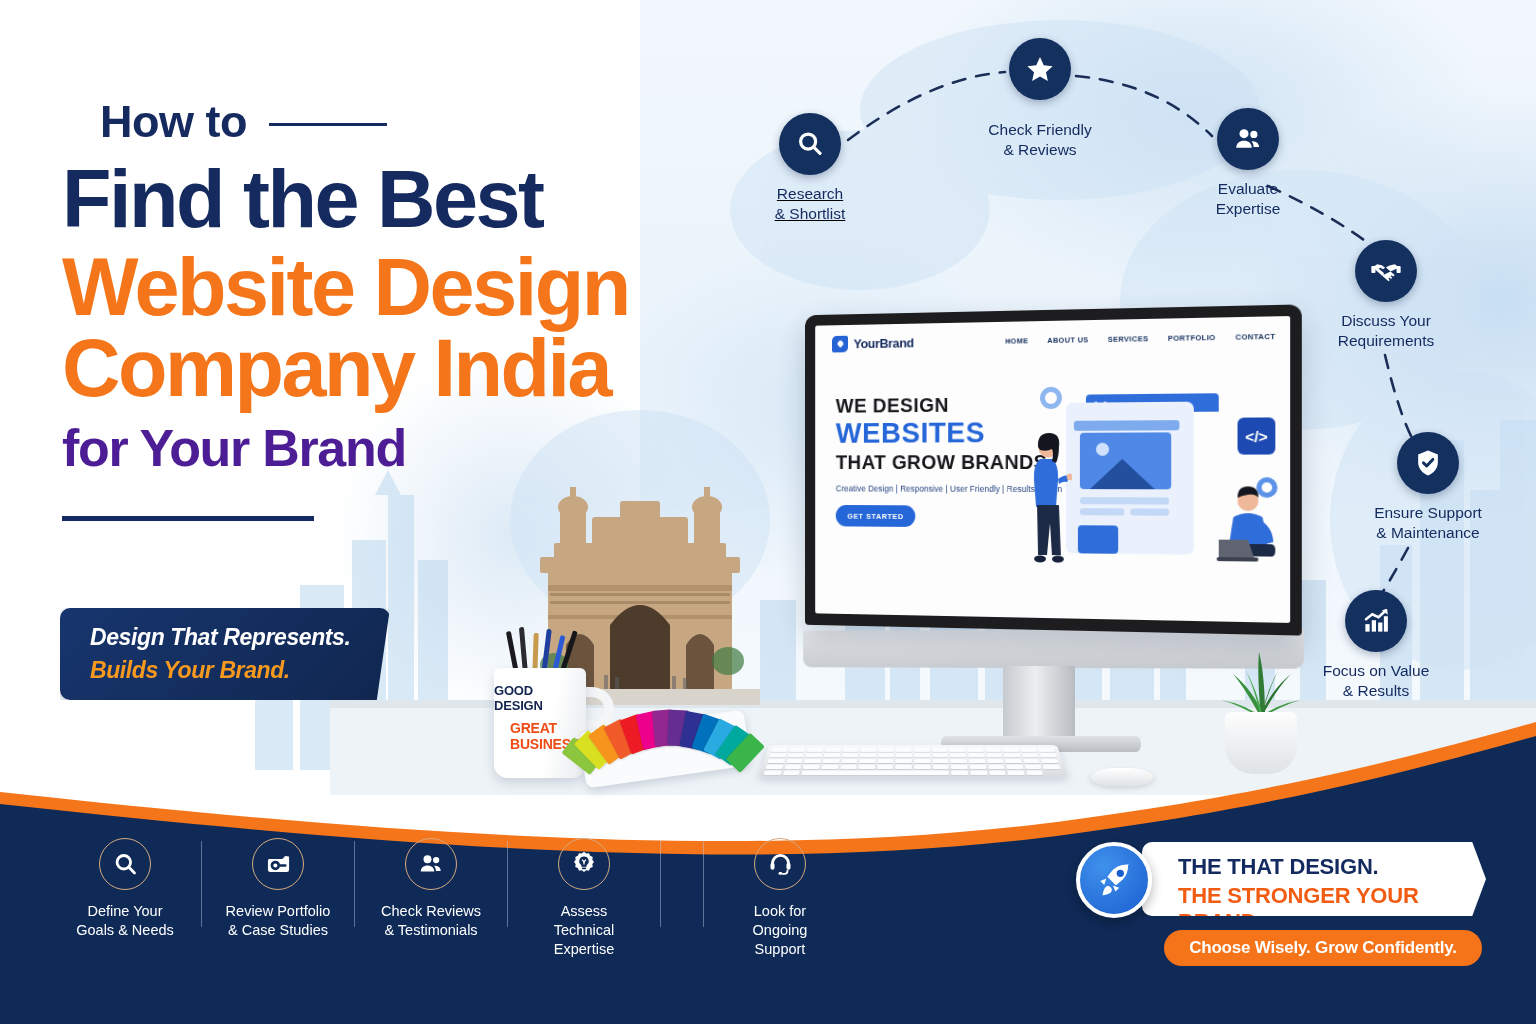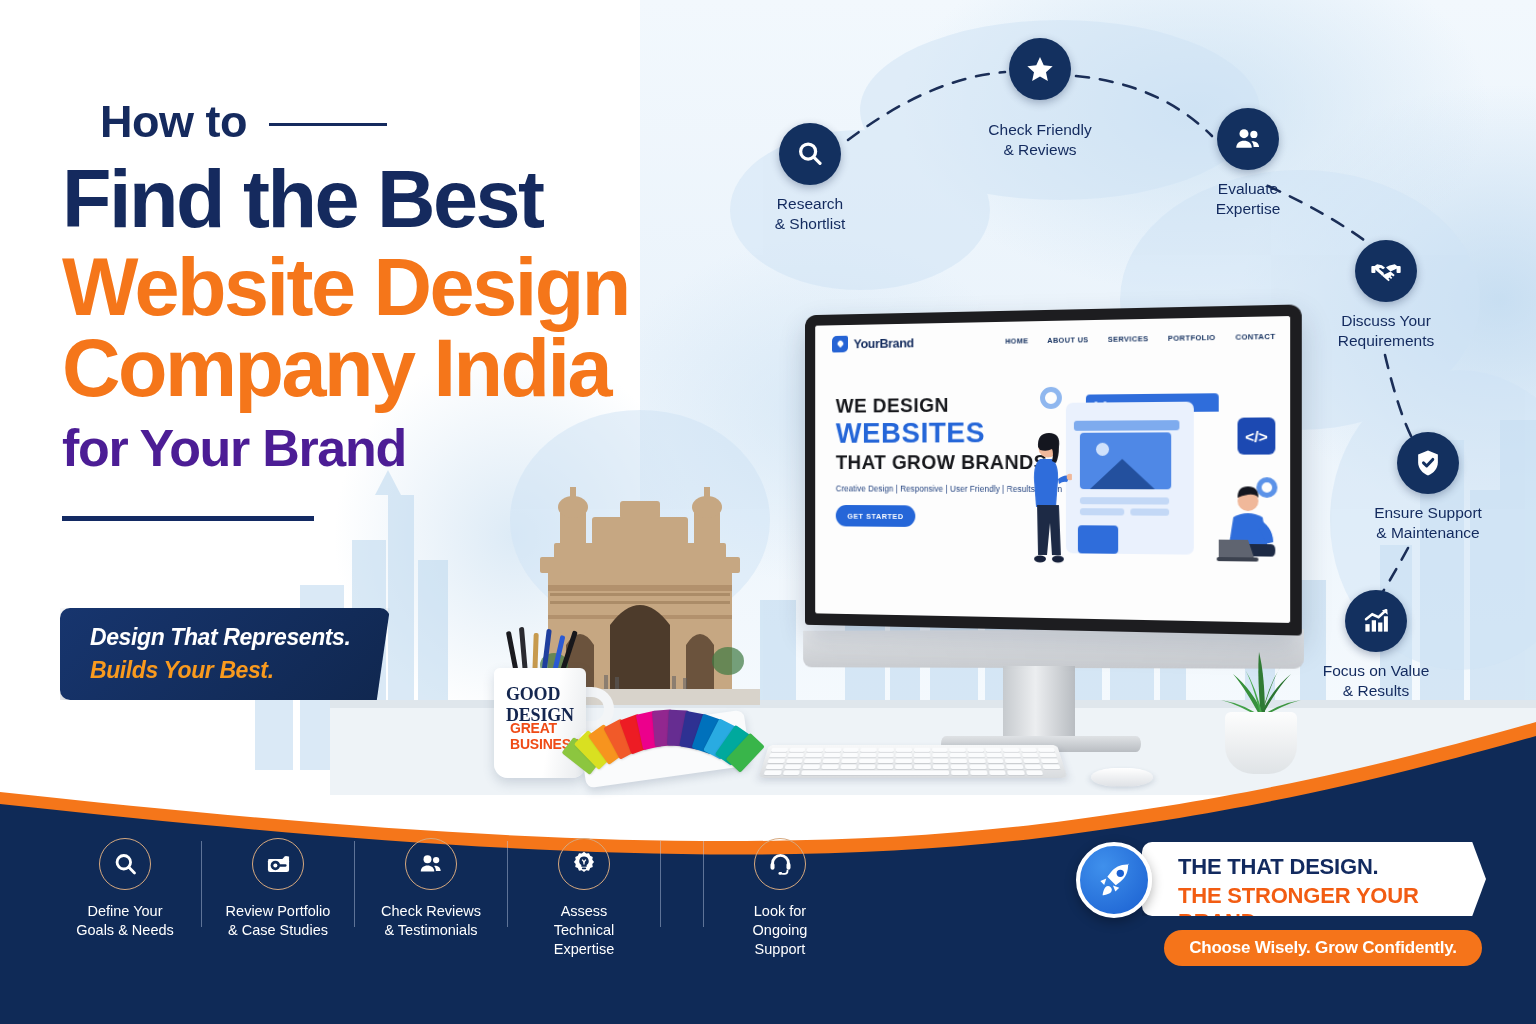--- a/index.html
+++ b/index.html
@@ -153,21 +153,21 @@
   .mug-grp { position:absolute; left:486px; top:625px; width:300px; height:175px; }
   .mug {
     position:absolute; left:8px; top:43px; width:92px; height:110px;
     background:linear-gradient(100deg,#ffffff 60%,#e6e9ec);
     border-radius:6px 6px 14px 14px; box-shadow:0 5px 12px rgba(60,80,110,.2);
   }
   .mug-handle {
     position:absolute; left:94px; top:62px; width:34px; height:44px;
     border:10px solid #f3f5f7; border-left:none; border-radius:0 22px 22px 0;
   }
-  .mug-t1 { position:absolute; left:12px; top:16px; font-size:18px; font-weight:bold; color:#14264f; line-height:1.15; letter-spacing:-.2px;font-family:Liberation Serif, serif; }
+  .mug-t1 { position:absolute; left:0; top:16px; font-size:13px; font-weight:bold; color:#14264f; line-height:1.15; letter-spacing:-.2px; }
   .mug-t2 { position:absolute; left:16px; top:52px; font-size:14px; font-weight:bold; color:#ef4b16; line-height:1.15; letter-spacing:-.2px; }
   .pencils { position:absolute; left:20px; top:2px; width:76px; height:48px; }
   .pencils i { position:absolute; bottom:0; width:5px; border-radius:2px; }
   .swatch-fan { position:absolute; left:98px; top:70px; width:160px; height:78px; }
   .swatch-fan i { position:absolute; width:20px; height:36px; border-radius:2px; transform-origin:bottom center; box-shadow:0 1px 2px rgba(0,0,0,.12); }
   .fan-base { position:absolute; left:96px; top:96px; width:166px; height:56px; background:#fafbfc;
     border-radius:8px; transform:rotate(-8deg); box-shadow:0 4px 9px rgba(60,80,110,.2); }
 
   
   .gateway { position:absolute; left:520px; top:465px; width:240px; height:240px; }
@@ -304,34 +304,34 @@
     </div>
     <div class="h-navy">Find the Best</div>
     <div class="h-orange">Website Design</div>
     <div class="h-orange2">Company India</div>
     <div class="h-sub">for Your Brand</div>
     <div class="title-rule"></div>
   </div>
 
   <div class="tagline-badge">
     <div class="tagline-1">Design That Represents.</div>
-    <div class="tagline-2">Builds Your Best.</div>
+    <div class="tagline-2">Builds Your Brand.</div>
   </div>
 
   <svg class="flow-svg">
     <g stroke="#1b2e57" stroke-width="2.6" fill="none" stroke-dasharray="13 11" stroke-linecap="round">
       <path d="M848 140 Q930 78 1005 72"></path>
       <path d="M1076 76 Q1160 84 1212 136"></path>
       <path d="M1268 186 Q1330 214 1372 246"></path>
       <path d="M1385 355 Q1398 410 1412 438"></path>
       <path d="M1408 548 Q1388 585 1376 602"></path>
     </g>
   </svg>
 
-  <div class="flow-node" style="left:742px; top:123px; width:136px;">
+  <div class="flow-node" style="left:742px; top:113px; width:136px;text-decoration:underline;">
     <div class="flow-circle">
       <svg width="30" height="30" viewBox="0 0 24 24" fill="none" stroke="#fff" stroke-width="2.6" stroke-linecap="round">
         <circle cx="10.5" cy="10" r="6"></circle>
           <line x1="15" y1="14.5" x2="20" y2="19.5"></line>
       </svg>
     </div>
     <div class="flow-label">Research</div>
     <div class="flow-label" style="margin-top:1px">&amp; Shortlist</div>
   </div>
 

